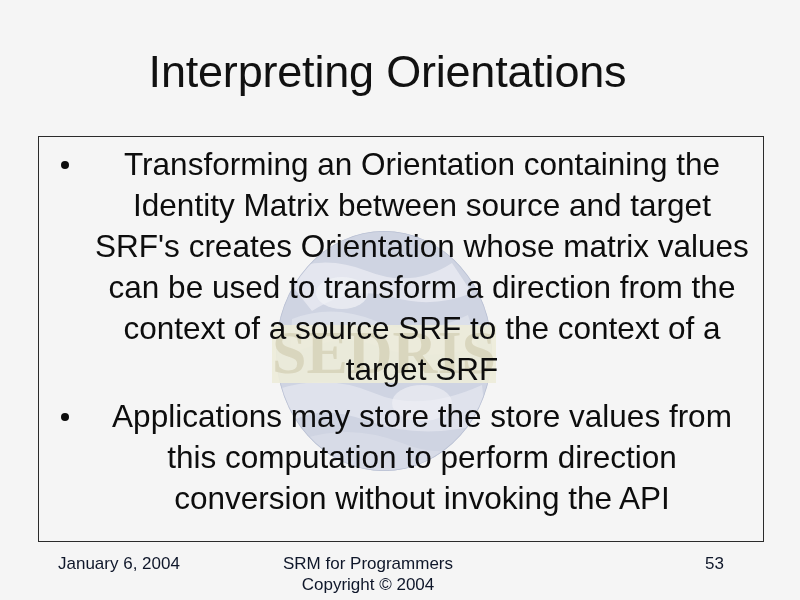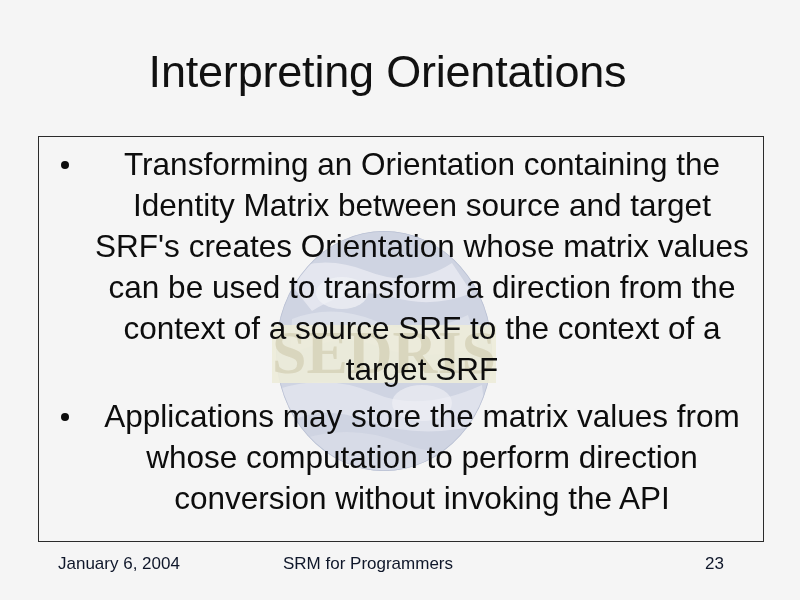--- a/index.html
+++ b/index.html
@@ -164,26 +164,27 @@
   <div class="slide-title">Interpreting Orientations</div>
 
   <div class="content-box">
     <ul class="bullet-list">
       <li class="bullet-item">
         <span class="marker"></span>
         <span class="bullet-text">Transforming an Orientation containing the Identity Matrix between source and target SRF's creates Orientation whose matrix values can be used to transform a direction from the context of a source SRF to the context of a target SRF</span>
       </li>
       <li class="bullet-item">
         <span class="marker"></span>
-        <span class="bullet-text">Applications may store the matrix values from whose computation to perform direction conversion without invoking the API</span>
+        <span class="bullet-text">Applications may store the store values from this computation to perform direction conversion without invoking the API</span>
       </li>
     </ul>
   </div>
 
   <div class="footer">
     <div class="footer-date">January 6, 2004</div>
     <div class="footer-center">
       <span>SRM for Programmers</span>
+      <span class="line2">Copyright © 2004</span>
     </div>
-    <div class="footer-page">23</div>
+    <div class="footer-page">53</div>
   </div>
 
 </div>
 
 </body></html>

